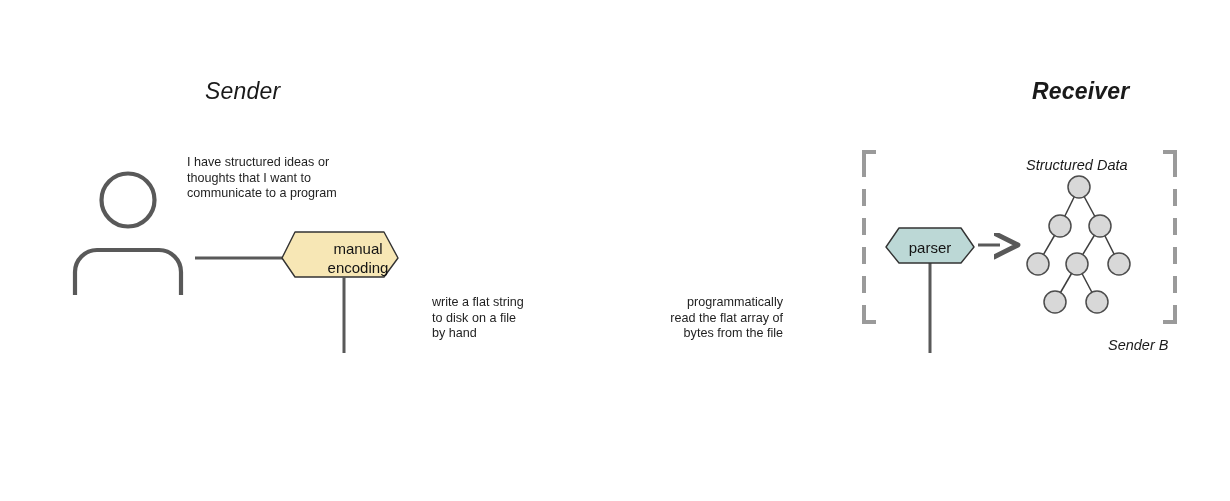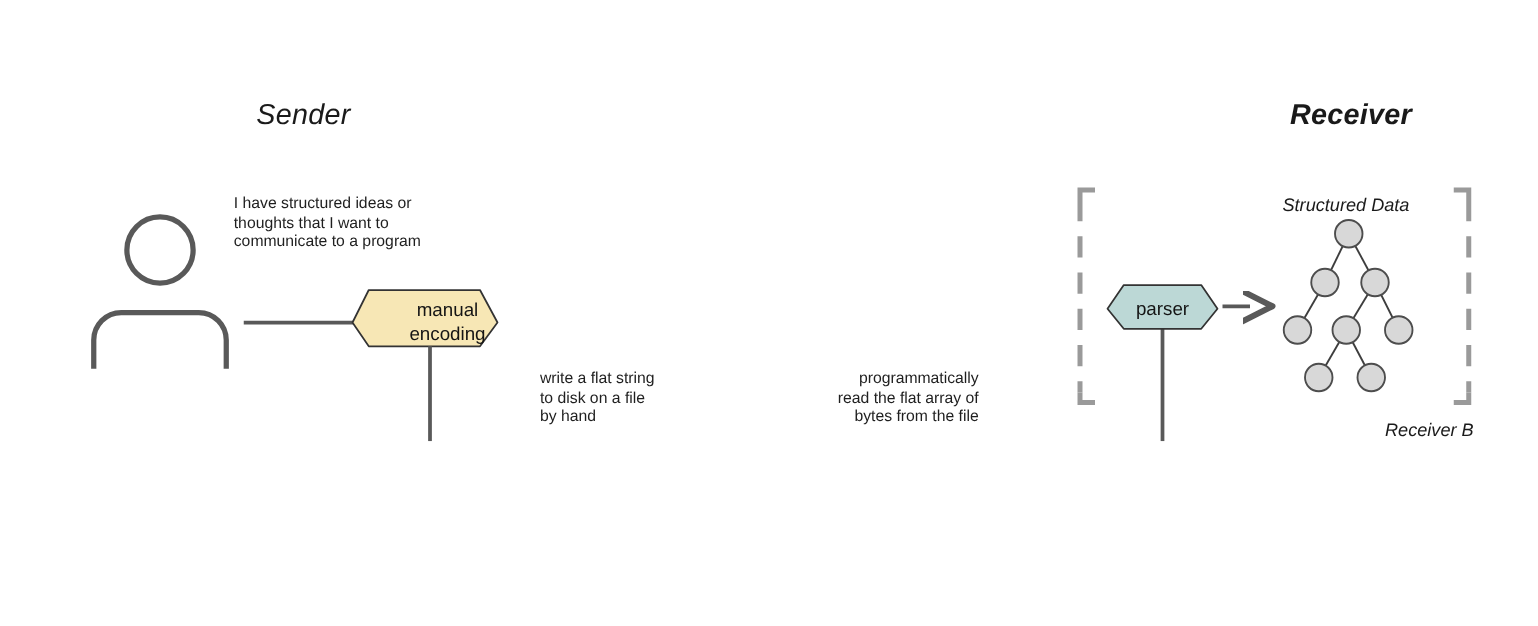--- a/index.html
+++ b/index.html
@@ -179,15 +179,15 @@
   <div class="lbl note right-align" style="left:618px; top:295px; width:165px;">programmatically
 read the flat array of
 bytes from the file</div>
 
   <div class="lbl time-lbl" style="left:591px; top:403px;">time →</div>
 
   <div class="lbl hexlabel" style="left:886px; top:238px; width:88px;">parser</div>
 
   <div class="lbl italic-small" style="left:1026px; top:157px;">Structured Data</div>
 
-  <div class="lbl italic-small" style="left:1108px; top:337px;">Receiver B</div>
+  <div class="lbl italic-small" style="left:1108px; top:337px;">Sender B</div>
 
 </div>
 
 </body></html>

